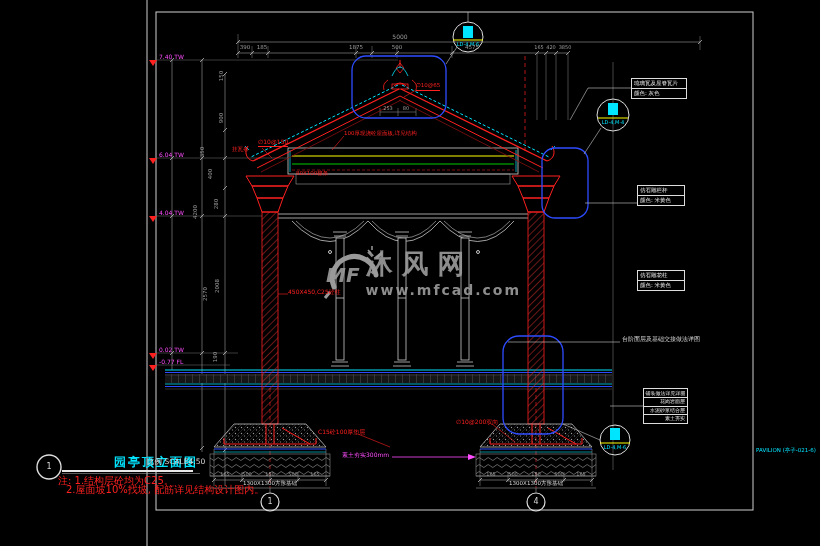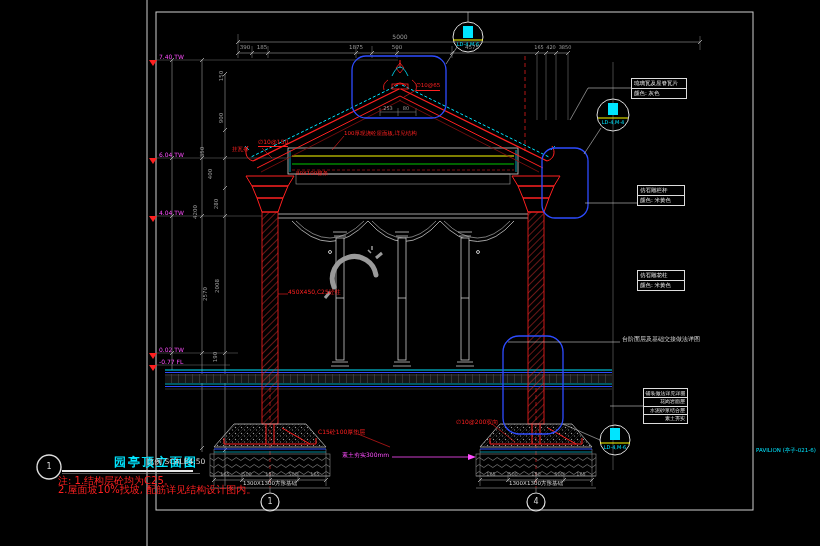--- a/index.html
+++ b/index.html
@@ -240,22 +240,29 @@
     <path d="M334,287 a22,22 0 1 1 42,-12" stroke-width="5" stroke-linecap="round"></path>
     <path d="M376,258 l6,-5 M330,292 l-5,6" stroke-width="3"></path>
     <path d="M368,250 l3,3 M372,246 l0,4" stroke-width="1.5"></path>
   </g>
 </svg>
 
 <span class="s cc w f8" style="left:49px;top:467px;">1</span>
 <span class="s titl" style="left:72px;top:456px;padding-left:42px;">园亭顶立面图</span>
 <span class="s w f75" style="left:147px;top:458px;">比例 SCALE4:50</span>
 <span class="s r f65" style="left:58px;top:476px;">注: 1.结构层砼均为C25。</span>
-<span class="s r f65" style="left:58px;top:485px;">2.屋面坡10%找坡, 配筋详见结构设计图内。</span>
-
+<span class="s r f65" style="left:66px;top:485px;">2.屋面坡10%找坡, 配筋详见结构设计图内。</span>
+
+<div class="wm">
+  <span style="font-size:20px;font-weight:bold;font-style:italic;color:#9a9a9a;margin-top:6px;">MF</span>
+  <div>
+    <div class="nm">沐风网</div>
+    <div class="ur">www.mfcad.com</div>
+  </div>
+</div>
 
 <span class="s cy f5 ctr" style="left:468px;top:42px;">LD-4,M-6</span>
 <span class="s cy f5 ctr" style="left:613px;top:120px;">LD-4,M-4</span>
 <span class="s cy f5 ctr" style="left:615px;top:445px;">LD-4,M-6</span>
 
 <div class="labox" style="left:631px;top:78px;width:54px;">
   <div class="ln">琉璃瓦及屋脊瓦片</div>
   <div class="ln">颜色: 灰色</div>
 </div>
 <div class="labox" style="left:637px;top:185px;width:46px;">

